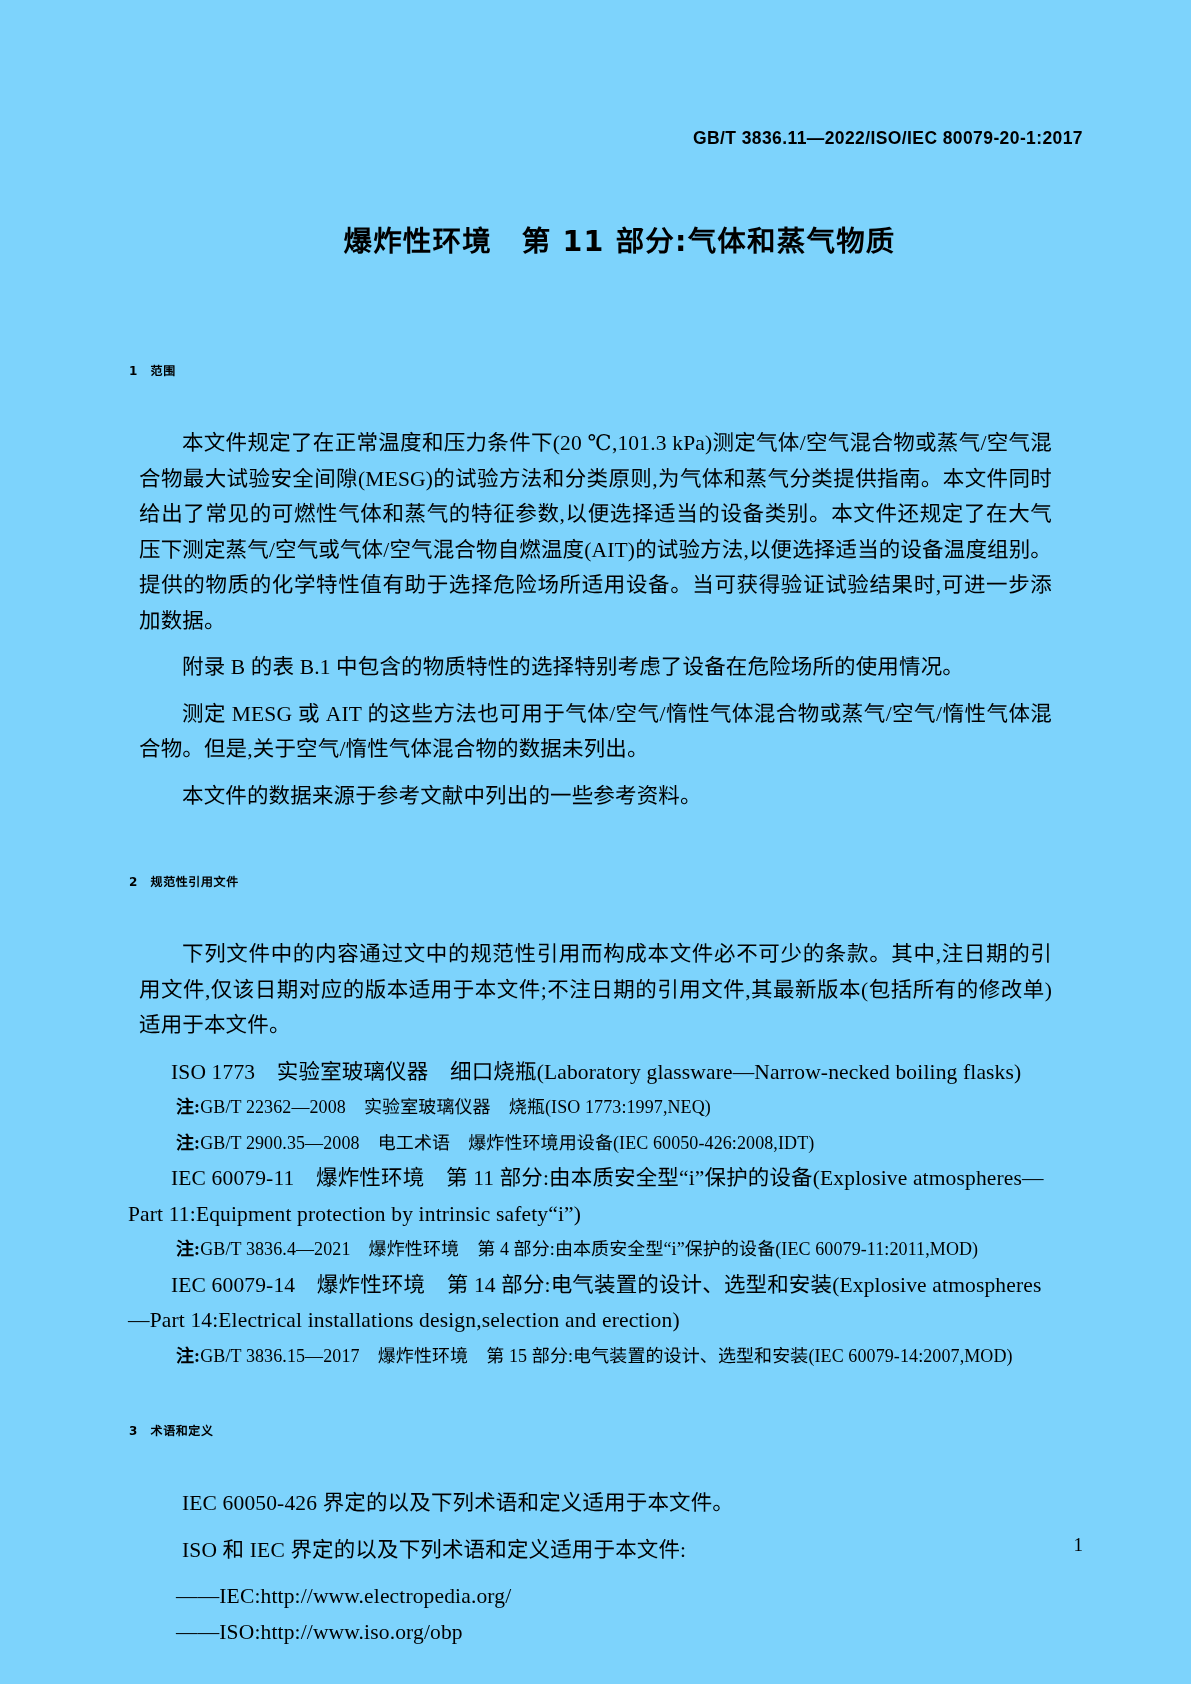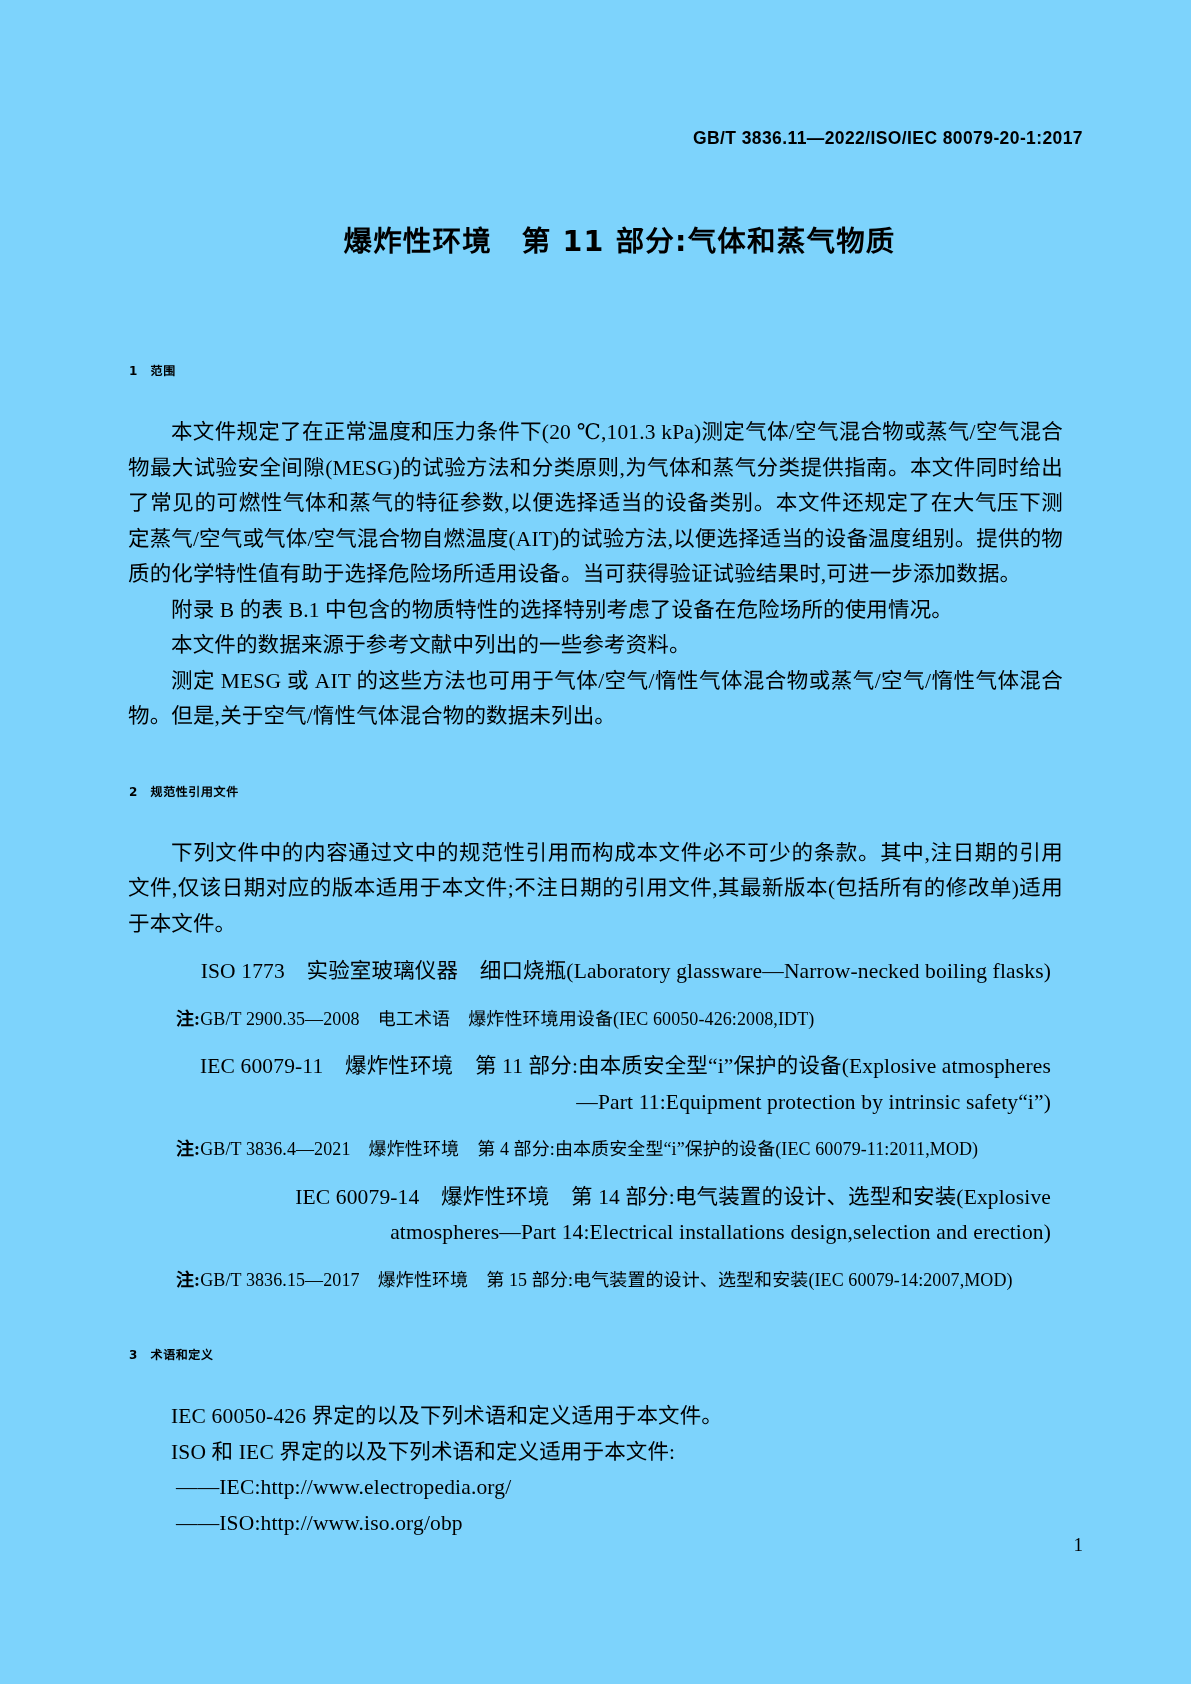--- a/index.html
+++ b/index.html
@@ -61,39 +61,38 @@
     font-size: 12px;
     font-weight: bold;
     letter-spacing: 0.6px;
     margin: 1px;
     padding: 0;
   }
   .sp-after-heading { height: 36px; }
   .sp-before-heading { height: 46px; }
 
   p.para {
-    margin: 0;
+    margin: 11px;
     padding: 0;
     font-size: 21.5px;
     line-height: 35.5px;
     text-align: justify;
     text-justify: inter-ideograph;
     letter-spacing: 0.15px;
   }
   p.indent { text-indent: 2em; }
 
   
   p.ref-entry {
-    margin: 12px;
+    margin: 0;
     padding: 0;
     font-size: 21.5px;
     line-height: 35.5px;
     text-indent: 2em;
     letter-spacing: 0.15px;
-    text-align: right;
   }
 
   
   p.note-line {
     margin: 0;
     padding: 0 0 0 48px;
     font-size: 18px;
     line-height: 35.5px;
     letter-spacing: 0.1px;
   }
@@ -130,30 +129,33 @@
     <span class="tline">爆炸性环境　第 11 部分:气体和蒸气物质</span>
   </div>
 
   <div class="content">
 
     <h2 class="section-heading">1　范围</h2>
     <div class="sp-after-heading"></div>
 
     <p class="para indent">本文件规定了在正常温度和压力条件下(20 ℃,101.3 kPa)测定气体/空气混合物或蒸气/空气混合物最大试验安全间隙(MESG)的试验方法和分类原则,为气体和蒸气分类提供指南。本文件同时给出了常见的可燃性气体和蒸气的特征参数,以便选择适当的设备类别。本文件还规定了在大气压下测定蒸气/空气或气体/空气混合物自燃温度(AIT)的试验方法,以便选择适当的设备温度组别。提供的物质的化学特性值有助于选择危险场所适用设备。当可获得验证试验结果时,可进一步添加数据。</p>
     <p class="para indent">附录 B 的表 B.1 中包含的物质特性的选择特别考虑了设备在危险场所的使用情况。</p>
+    <p class="para indent">测定 MESG 或 AIT 的这些方法也可用于气体/空气/惰性气体混合物或蒸气/空气/惰性气体混合物。但是,关于空气/惰性气体混合物的数据未列出。</p>
     <p class="para indent">本文件的数据来源于参考文献中列出的一些参考资料。</p>
-    <p class="para indent">测定 MESG 或 AIT 的这些方法也可用于气体/空气/惰性气体混合物或蒸气/空气/惰性气体混合物。但是,关于空气/惰性气体混合物的数据未列出。</p>
 
     <div class="sp-before-heading"></div>
     <h2 class="section-heading">2　规范性引用文件</h2>
     <div class="sp-after-heading"></div>
 
     <p class="para indent">下列文件中的内容通过文中的规范性引用而构成本文件必不可少的条款。其中,注日期的引用文件,仅该日期对应的版本适用于本文件;不注日期的引用文件,其最新版本(包括所有的修改单)适用于本文件。</p>
 
     <p class="ref-entry">ISO 1773　实验室玻璃仪器　细口烧瓶(Laboratory glassware—Narrow-necked boiling flasks)</p>
+    <p class="note-line">
+      <span class="note-label">注:</span><span>GB/T 22362—2008　实验室玻璃仪器　烧瓶(ISO 1773:1997,NEQ)</span>
+    </p>
 
     <p class="note-line">
       <span class="note-label">注:</span><span>GB/T 2900.35—2008　电工术语　爆炸性环境用设备(IEC 60050-426:2008,IDT)</span>
     </p>
 
     <p class="ref-entry">IEC 60079-11　爆炸性环境　第 11 部分:由本质安全型“i”保护的设备(Explosive atmospheres—Part 11:Equipment protection by intrinsic safety“i”)</p>
     <p class="note-line">
       <span class="note-label">注:</span><span>GB/T 3836.4—2021　爆炸性环境　第 4 部分:由本质安全型“i”保护的设备(IEC 60079-11:2011,MOD)</span>
     </p>
 

